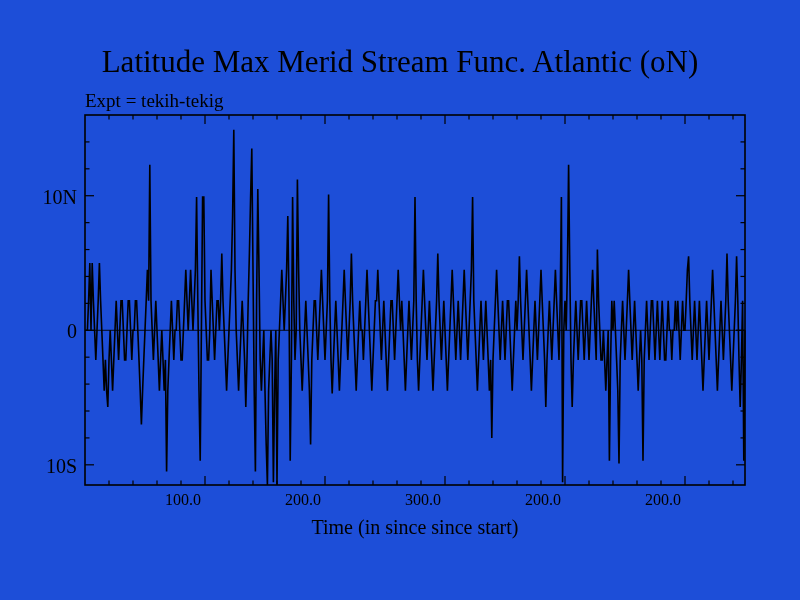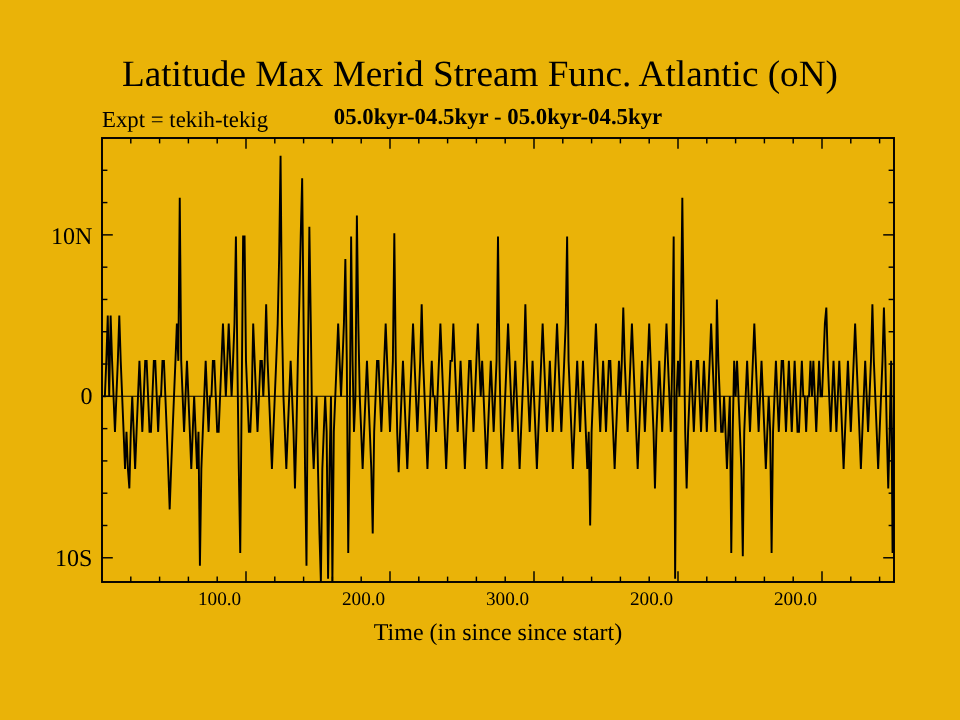--- a/index.html
+++ b/index.html
@@ -1,17 +1,17 @@
 <!DOCTYPE html>
 <html><head>
 <meta charset="utf-8">
 <style>
   html,body{margin:0;padding:0;background:#fff;}
   #figure{
-    position:relative;width:800px;height:600px;background:#eab308;
+    position:relative;width:800px;height:600px;background:#1d4ed8;
     font-family:"Liberation Serif","DejaVu Serif",serif;color:#000;overflow:hidden;
   }
   .title{
     position:absolute;left:0;top:44px;width:800px;text-align:center;
     font-size:31px;line-height:36px;white-space:nowrap;
   }
   .sub{position:absolute;top:87px;font-size:19px;line-height:22px;white-space:nowrap;text-align:right;}
   .sub-expt{left:85px;top:90px;}
   .sub-period{left:85px;width:660px;text-align:center;font-weight:bold;}
   .sub-months{left:445px;width:300px;text-align:right;font-weight:bold;}
@@ -21,21 +21,20 @@
   .xtick-label{position:absolute;top:491px;width:80px;text-align:left;font-size:16px;}
   .ytick-label{position:absolute;left:10px;width:67px;text-align:right;font-size:20px;}
   svg{position:absolute;left:0;top:0;}
 </style>
 </head>
 <body>
 
 <div id="figure">
   <div class="title">Latitude Max Merid Stream Func. Atlantic (oN)</div>
   <div class="sub sub-expt">Expt = tekih-tekig</div>
-  <div class="sub sub-period">05.0kyr-04.5kyr - 05.0kyr-04.5kyr</div>
   <svg id="plot-svg" width="800" height="600" viewBox="0 0 800 600">
       <line x1="85" y1="330.27272727272725" x2="745" y2="330.27272727272725" stroke="#000000" stroke-width="0.9"></line>
       <rect x="85" y="115" width="660" height="370" fill="none" stroke="#000000" stroke-width="1.6"></rect>
       <line x1="205" y1="485" x2="205" y2="476" stroke="#000000" stroke-width="1.2"></line>
       <line x1="205" y1="115" x2="205" y2="124" stroke="#000000" stroke-width="1.2"></line>
       <line x1="325" y1="485" x2="325" y2="476" stroke="#000000" stroke-width="1.2"></line>
       <line x1="325" y1="115" x2="325" y2="124" stroke="#000000" stroke-width="1.2"></line>
       <line x1="445" y1="485" x2="445" y2="476" stroke="#000000" stroke-width="1.2"></line>
       <line x1="445" y1="115" x2="445" y2="124" stroke="#000000" stroke-width="1.2"></line>
       <line x1="565" y1="485" x2="565" y2="476" stroke="#000000" stroke-width="1.2"></line>

